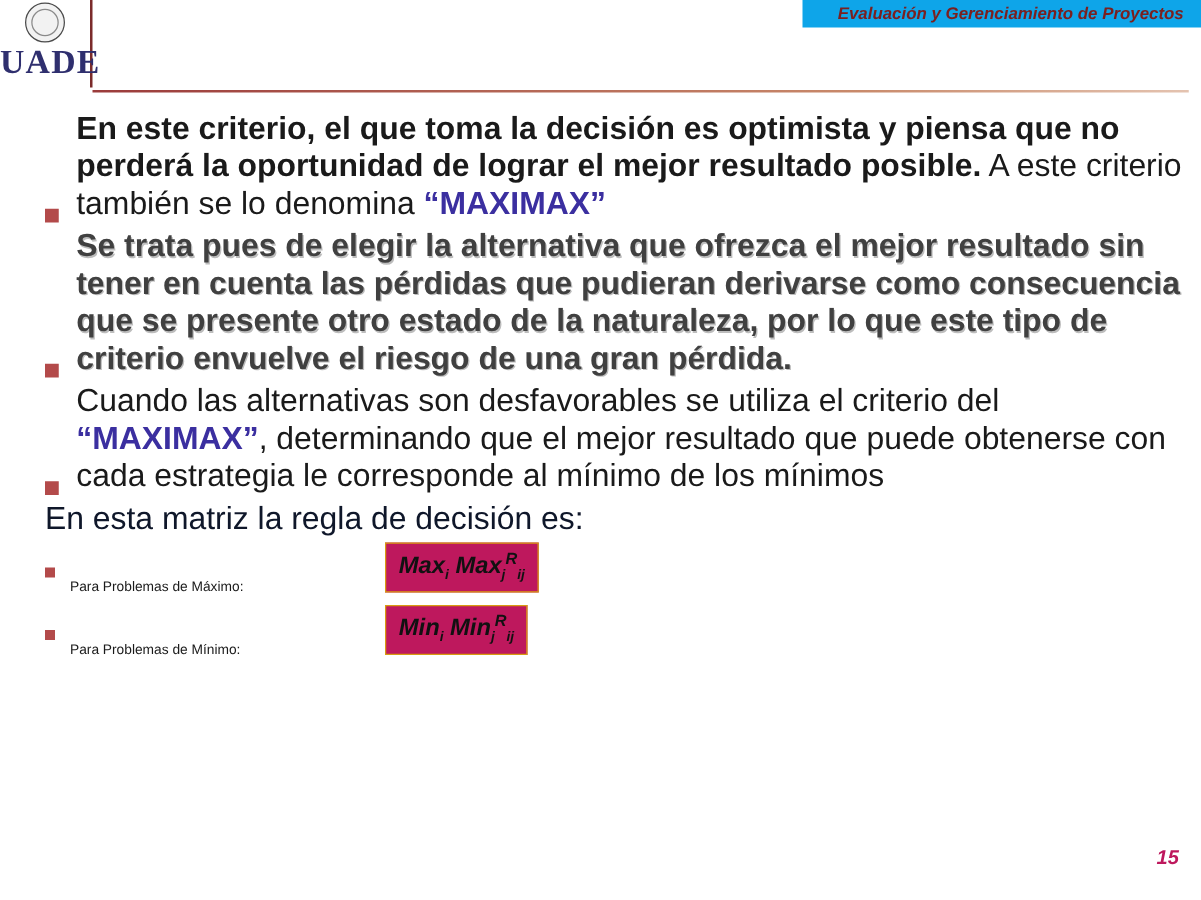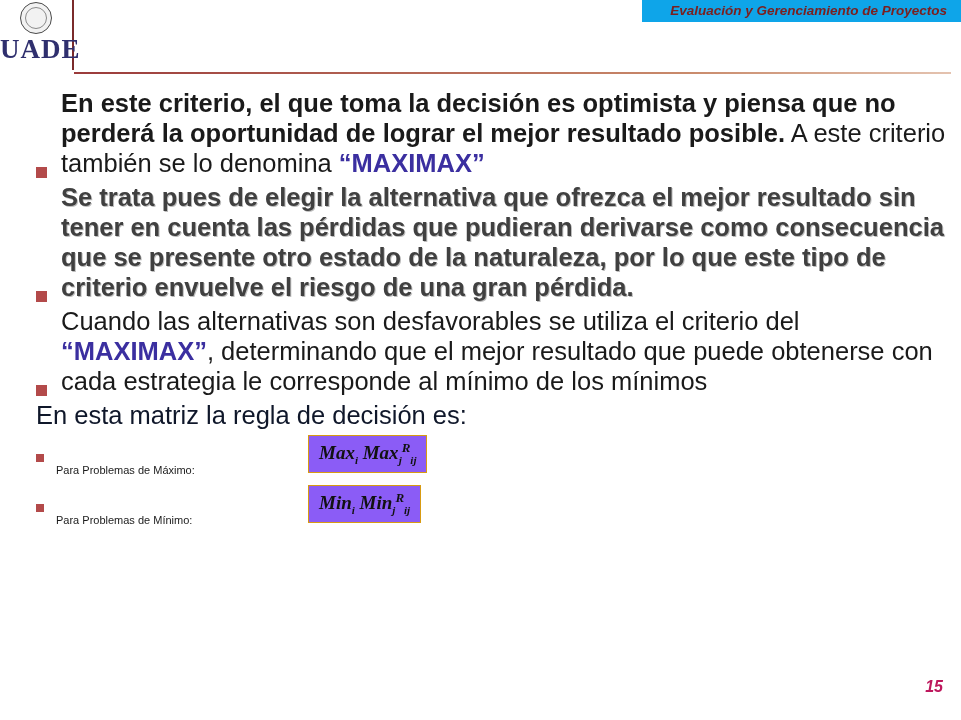--- a/index.html
+++ b/index.html
@@ -155,24 +155,24 @@
     align-items: center;
     margin-bottom: 6px;
   }
   .small-label {
     font-size: 11px;
     color: #1a1a1a;
     width: 252px;
     margin-top: 32px;
   }
   .formula-box {
-    background: #8b5cf6;
+    background: #be185d;
     border: 1px solid #d89b12;
     padding: 2px 10px 2px 10px;
-    font-family: Liberation Serif, serif;
+    font-family: Liberation Sans, sans-serif;
     font-style: italic;
     font-weight: bold;
     font-size: 19px;
     color: #111;
     line-height: 20px;
     white-space: nowrap;
   }
   .formula-box sub {
     font-size: 11px;
     vertical-align: sub;

